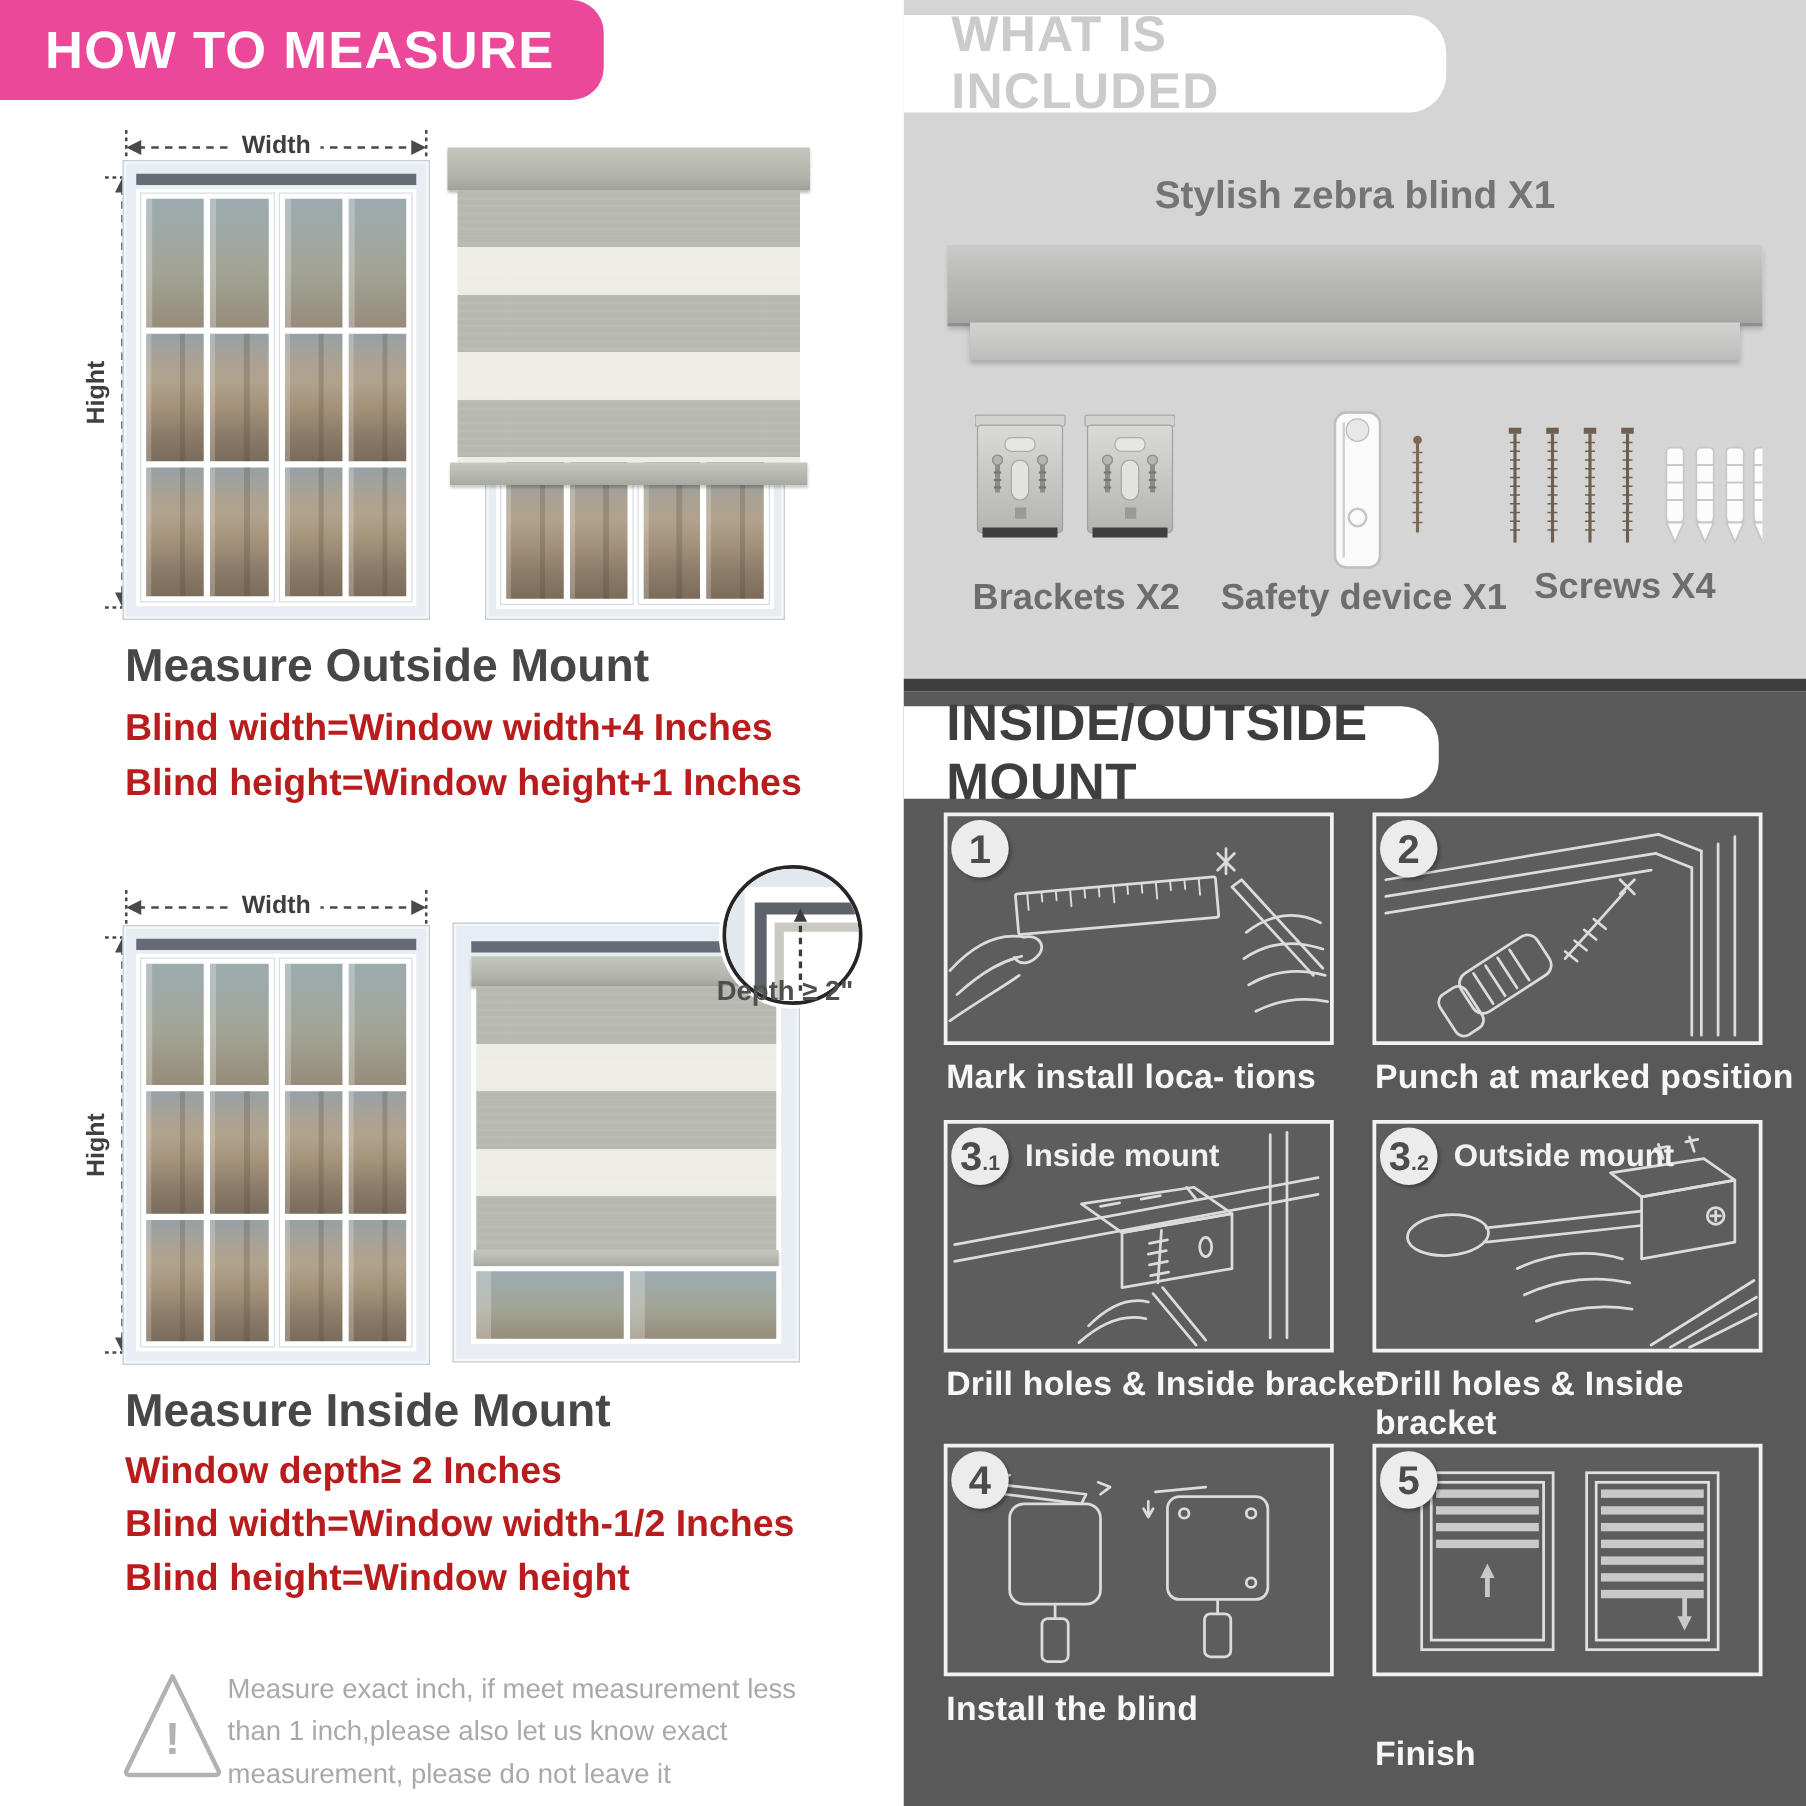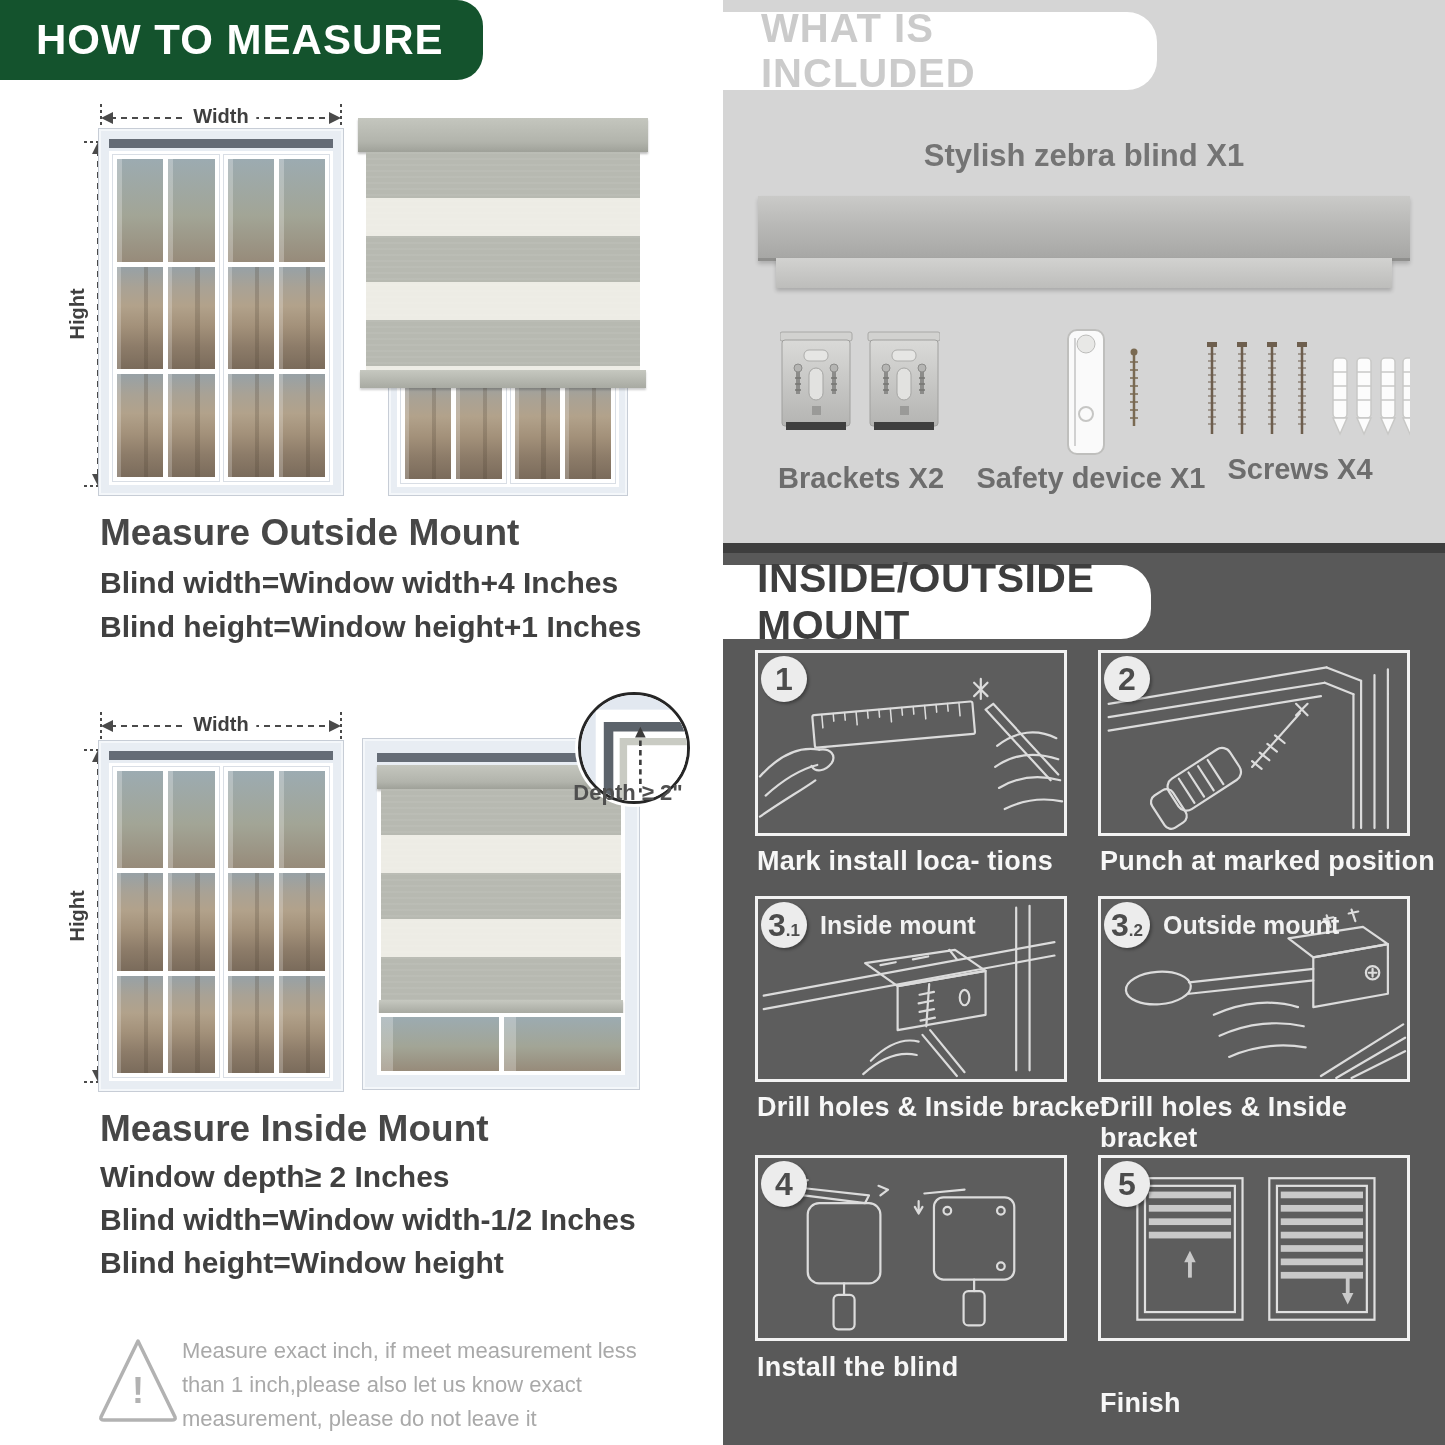--- a/index.html
+++ b/index.html
@@ -1,29 +1,29 @@
 <!DOCTYPE html>
 <html><head>
 <meta charset="utf-8">
 <style>
   html,body{margin:0;padding:0;background:#ffffff;}
   #stage{position:relative;width:1445px;height:1445px;background:#ffffff;overflow:hidden;
          font-family:"Liberation Sans", sans-serif;}
   .abs{position:absolute;}
 
   
-  .pill-gray{background:#14532d;border-radius:0 26px 26px 0;display:flex;align-items:center;}
+  .pill-gray{background:#ec4899;border-radius:0 26px 26px 0;display:flex;align-items:center;}
   .pill-gray span{color:#ffffff;font-weight:bold;font-size:42px;letter-spacing:1px;padding-left:36px;}
   .pill-white{background:#ffffff;border-radius:0 30px 30px 0;display:flex;align-items:center;}
   .pill-white .lt{color:#cbcbcb;font-weight:bold;font-size:40px;letter-spacing:1px;padding-left:38px;}
   .pill-white .dk{color:#3e3e3e;font-weight:bold;font-size:41px;letter-spacing:.5px;padding-left:34px;}
 
   
   .h-title{font-size:37px;font-weight:bold;color:#474747;}
-  .h-sub{font-size:30px;font-weight:bold;color:#404040;}
+  .h-sub{font-size:30px;font-weight:bold;color:#b91c1c;}
   .warn-text{font-size:22px;color:#a9a9a9;line-height:34px;}
 
   
   .win{background:#e8edf3;border:1px solid #c7cdd6;box-sizing:border-box;padding:10px;
        box-shadow:inset 0 0 0 2px #f4f7fa;}
   .win-head{height:9px;background:#656c76;margin-bottom:3px;}
   .sashes{display:flex;gap:5px;background:#ffffff;padding:4px;box-sizing:border-box;height:calc(100% - 12px);}
   .sash{flex:1;display:grid;grid-template-columns:1fr 1fr;grid-template-rows:1fr 1fr 1fr;gap:5px;
         background:#ffffff;outline:1px solid #d9dee5;padding:4px;}
   .pane{background:

